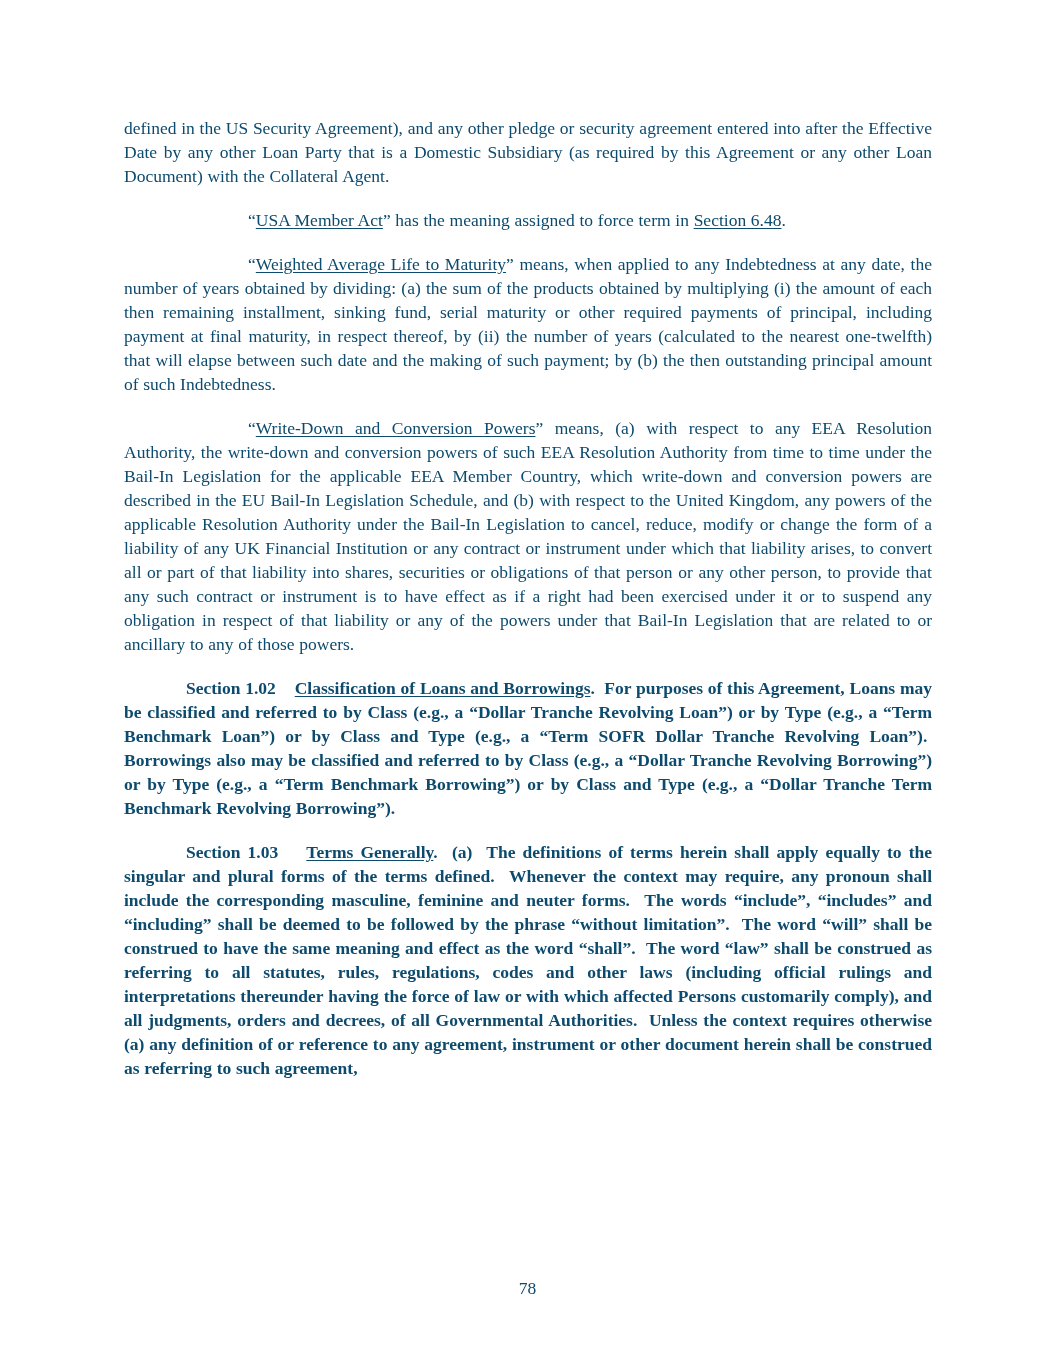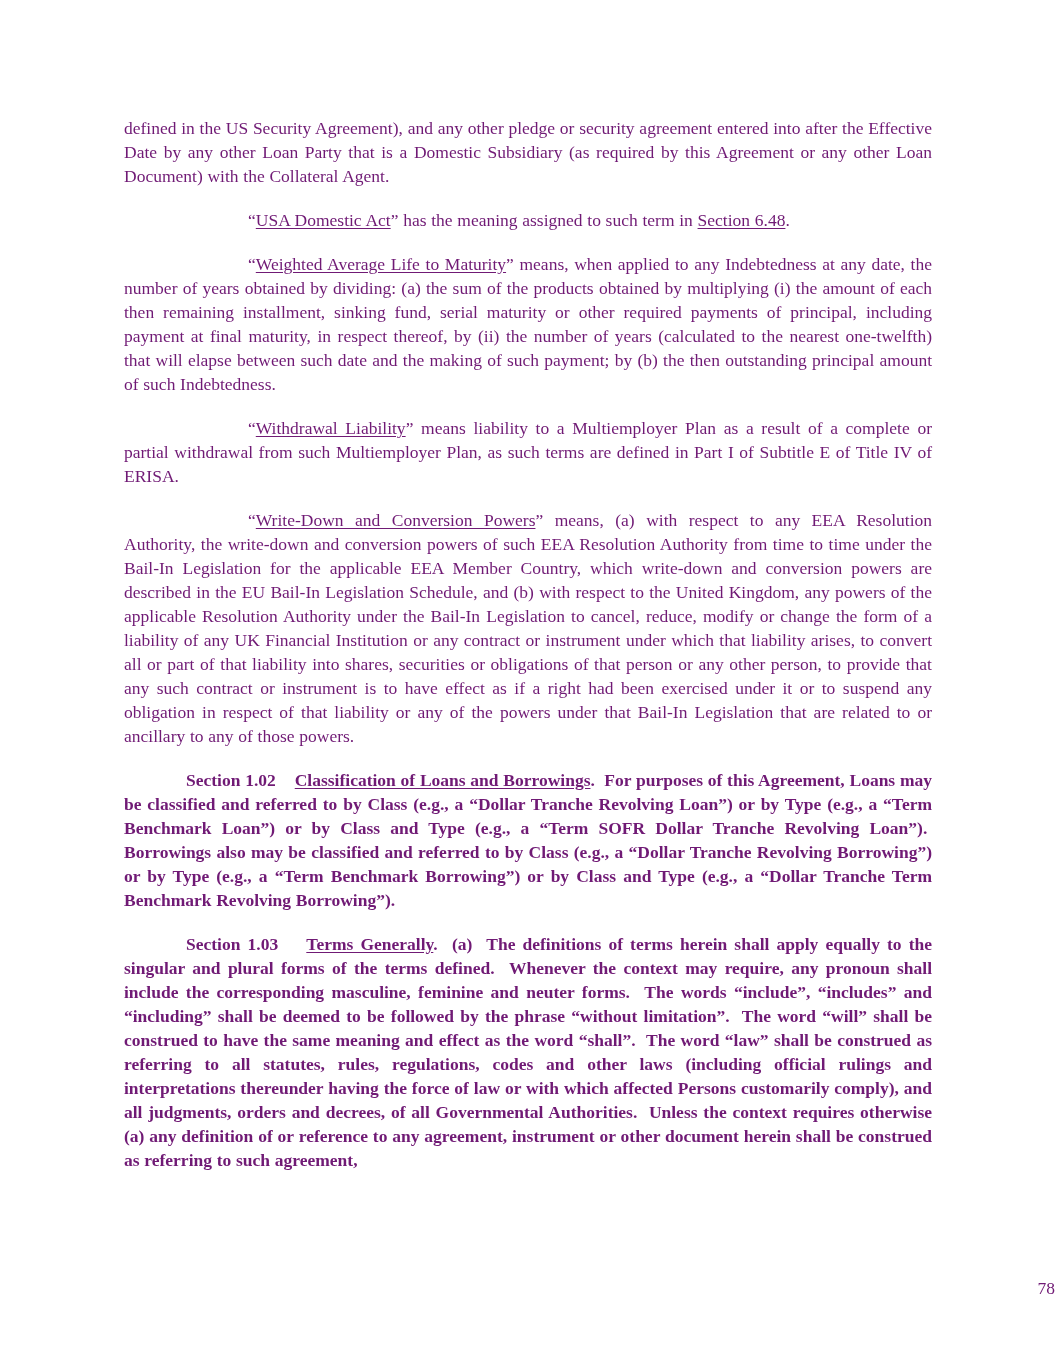--- a/index.html
+++ b/index.html
@@ -5,21 +5,21 @@
   html, body {
     margin: 0;
     padding: 0;
     background: #ffffff;
   }
   .page {
     position: relative;
     width: 1055px;
     height: 1351px;
     background: #ffffff;
-    color: #701a75;
+    color: #0c4a6e;
     font-family: "Liberation Serif", "DejaVu Serif", serif;
     overflow: hidden;
   }
   .content {
     position: absolute;
     left: 124px;
     top: 116px;
     width: 808px;
   }
   .para {
@@ -31,32 +31,31 @@
   }
   .indent-none { text-indent: 0; }
   .indent-definition { text-indent: 124px; }
   .indent-section { text-indent: 62px; font-weight: bold; }
   .underline { text-decoration: underline; text-underline-offset: 2px; }
   .page-number {
     position: absolute;
     top: 1276px;
     left: 0;
     width: 100%;
-    text-align: right;
+    text-align: center;
     font-size: 17.5px;
     line-height: 24px;
   }
 </style>
 </head>
 <body>
 
 <div class="page">
   <div class="content">
       <p class="para indent-none"><span>defined in the US Security Agreement), and any other pledge or security agreement entered into after the Effective Date by any other Loan Party that is a Domestic Subsidiary (as required by this Agreement or any other Loan Document) with the Collateral Agent.</span></p>
-      <p class="para indent-definition"><span>“</span><span class="underline">USA Domestic Act</span><span>” has the meaning assigned to such term in </span><span class="underline">Section 6.48</span><span>.</span></p>
+      <p class="para indent-definition"><span>“</span><span class="underline">USA Member Act</span><span>” has the meaning assigned to force term in </span><span class="underline">Section 6.48</span><span>.</span></p>
       <p class="para indent-definition"><span>“</span><span class="underline">Weighted Average Life to Maturity</span><span>” means, when applied to any Indebtedness at any date, the number of years obtained by dividing: (a)&nbsp;the sum of the products obtained by multiplying (i)&nbsp;the amount of each then remaining installment, sinking fund, serial maturity or other required payments of principal, including payment at final maturity, in respect thereof, by (ii)&nbsp;the number of years (calculated to the nearest one-twelfth) that will elapse between such date and the making of such payment; by (b)&nbsp;the then outstanding principal amount of such Indebtedness.</span></p>
-      <p class="para indent-definition"><span>“</span><span class="underline">Withdrawal Liability</span><span>” means liability to a Multiemployer Plan as a result of a complete or partial withdrawal from such Multiemployer Plan, as such terms are defined in Part I of Subtitle E of Title IV of ERISA.</span></p>
       <p class="para indent-definition"><span>“</span><span class="underline">Write-Down and Conversion Powers</span><span>” means, (a) with respect to any EEA Resolution Authority, the write-down and conversion powers of such EEA Resolution Authority from time to time under the Bail-In Legislation for the applicable EEA Member Country, which write-down and conversion powers are described in the EU Bail-In Legislation Schedule, and (b) with respect to the United Kingdom, any powers of the applicable Resolution Authority under the Bail-In Legislation to cancel, reduce, modify or change the form of a liability of any UK Financial Institution or any contract or instrument under which that liability arises, to convert all or part of that liability into shares, securities or obligations of that person or any other person, to provide that any such contract or instrument is to have effect as if a right had been exercised under it or to suspend any obligation in respect of that liability or any of the powers under that Bail-In Legislation that are related to or ancillary to any of those powers.</span></p>
       <p class="para indent-section"><span>Section 1.02&nbsp;&nbsp;&nbsp; </span><span class="underline">Classification of Loans and Borrowings</span><span>.&nbsp; For purposes of this Agreement, Loans may be classified and referred to by Class (e.g., a “Dollar Tranche Revolving Loan”) or by Type (e.g., a “Term Benchmark Loan”) or by Class and Type (e.g., a “Term SOFR Dollar Tranche Revolving Loan”).&nbsp; Borrowings also may be classified and referred to by Class (e.g., a “Dollar Tranche Revolving Borrowing”) or by Type (e.g., a “Term Benchmark Borrowing”) or by Class and Type (e.g., a “Dollar Tranche Term Benchmark Revolving Borrowing”).</span></p>
       <p class="para indent-section"><span>Section 1.03&nbsp;&nbsp;&nbsp; </span><span class="underline">Terms Generally</span><span>.&nbsp; (a)&nbsp; The definitions of terms herein shall apply equally to the singular and plural forms of the terms defined.&nbsp; Whenever the context may require, any pronoun shall include the corresponding masculine, feminine and neuter forms.&nbsp; The words “include”, “includes” and “including” shall be deemed to be followed by the phrase “without limitation”.&nbsp; The word “will” shall be construed to have the same meaning and effect as the word “shall”.&nbsp; The word “law” shall be construed as referring to all statutes, rules, regulations, codes and other laws (including official rulings and interpretations thereunder having the force of law or with which affected Persons customarily comply), and all judgments, orders and decrees, of all Governmental Authorities.&nbsp; Unless the context requires otherwise (a)&nbsp;any definition of or reference to any agreement, instrument or other document herein shall be construed as referring to such agreement,</span></p>
     </div>
   <div class="page-number">78</div>
 </div>
 
 </body></html>

